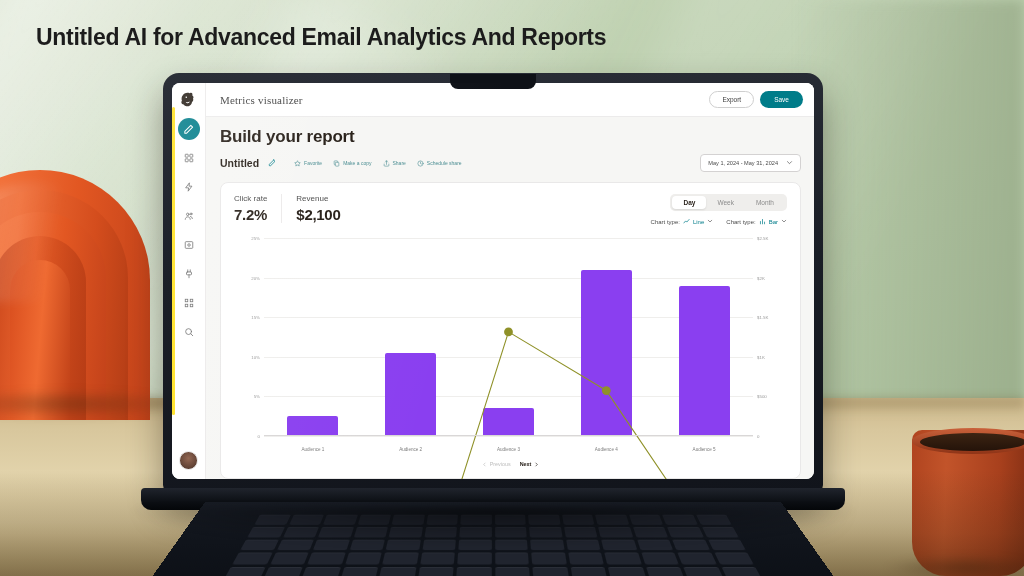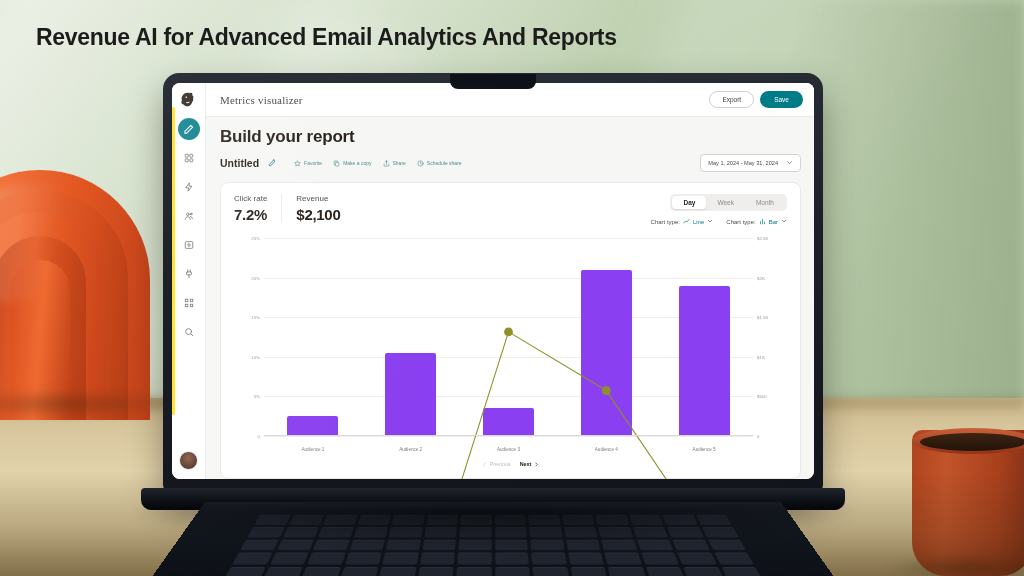--- a/index.html
+++ b/index.html
@@ -652,13 +652,13 @@
           <div class="key"></div>
           <div class="key"></div>
           <div class="key"></div>
         </div>
       </div>
 
   </div>
   <div class="hinge-shadow"></div>
 </div>
 
-<div class="headline">Revenue AI for Advanced Email Analytics And Reports</div>
+<div class="headline">Untitled AI for Advanced Email Analytics And Reports</div>
 
 </body></html>

